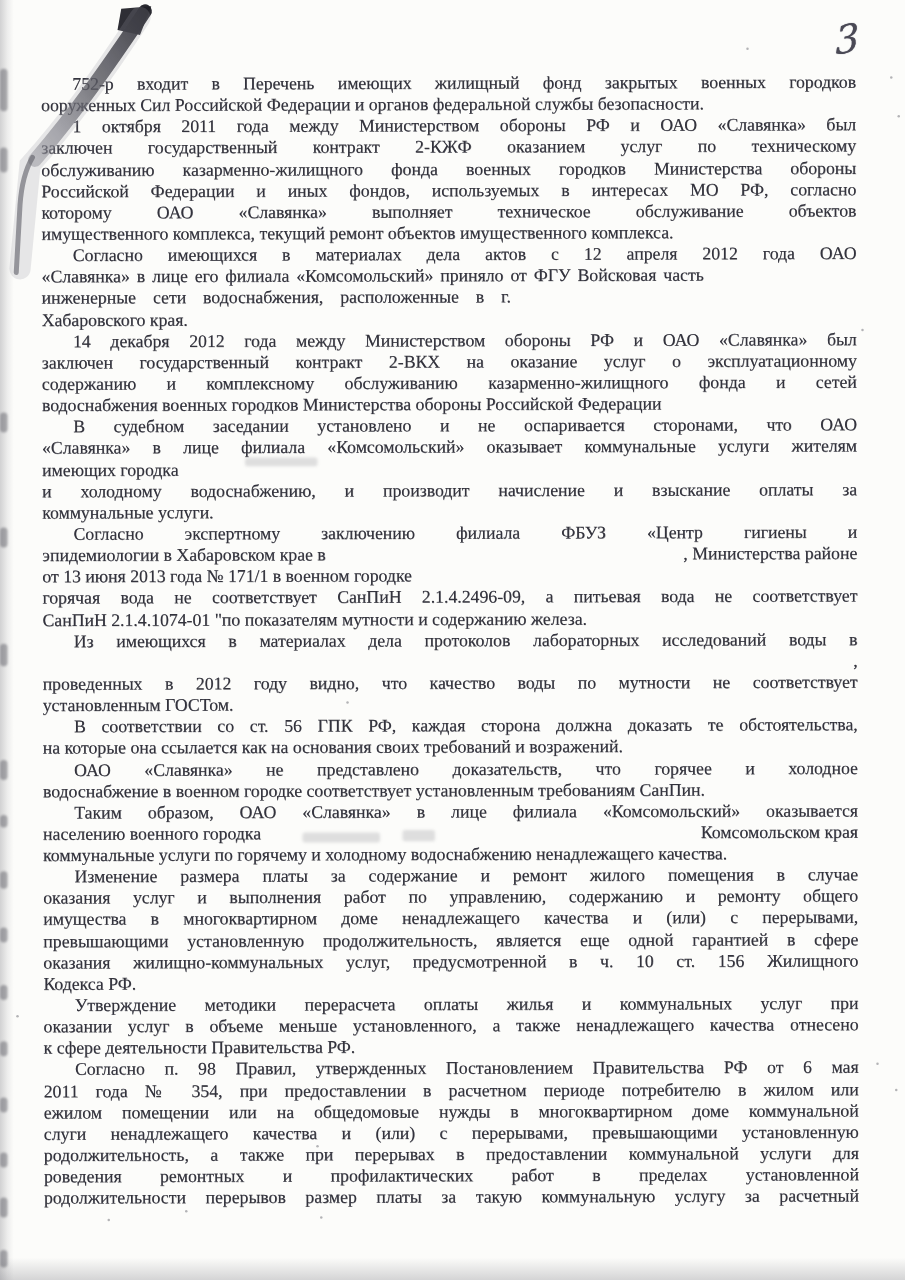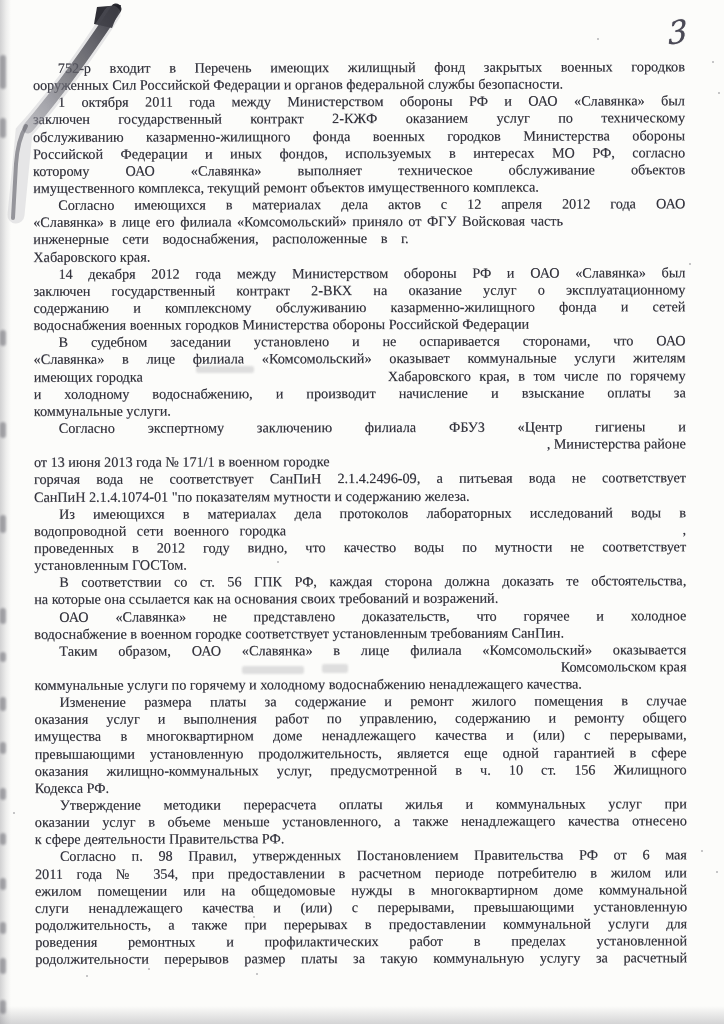--- a/index.html
+++ b/index.html
@@ -65,44 +65,44 @@
       <div class="line" style="word-spacing: 10px;">инженерные сети водоснабжения, расположенные в г.</div>
       <div class="line">Хабаровского края.</div>
       <div class="line j ind">14 декабря 2012 года между Министерством обороны РФ и ОАО «Славянка» был</div>
       <div class="line j">заключен государственный контракт 2-ВКХ на оказание услуг о эксплуатационному</div>
       <div class="line j">содержанию и комплексному обслуживанию казарменно-жилищного фонда и сетей</div>
       <div class="line">водоснабжения военных городков Министерства обороны Российской Федерации</div>
       <div class="line j ind">В судебном заседании установлено и не оспаривается сторонами, что ОАО</div>
       <div class="line j">«Славянка» в лице филиала «Комсомольский» оказывает коммунальные услуги жителям</div>
       <div class="line split">
         <span>имеющих городка</span>
-        <span class="rt" style="word-spacing: 5px;">Хабаровского края, в том числе по горячему</span>
       </div>
       <div class="line j">и холодному водоснабжению, и производит начисление и взыскание оплаты за</div>
       <div class="line">коммунальные услуги.</div>
       <div class="line j ind">Согласно экспертному заключению филиала ФБУЗ «Центр гигиены и</div>
       <div class="line split">
+        <span>эпидемиологии в Хабаровском крае в</span>
         <span class="rt">, Министерства районе</span>
       </div>
       <div class="line">от 13 июня 2013 года № 171/1 в военном городке</div>
       <div class="line j">горячая вода не соответствует СанПиН 2.1.4.2496-09, а питьевая вода не соответствует</div>
       <div class="line">СанПиН 2.1.4.1074-01 "по показателям мутности и содержанию железа.</div>
       <div class="line j ind">Из имеющихся в материалах дела протоколов лабораторных исследований воды в</div>
       <div class="line split">
-        <span style="word-spacing: 7px;">водопроводной сети военного городка</span>
         <span class="rt">,</span>
       </div>
       <div class="line j">проведенных в 2012 году видно, что качество воды по мутности не соответствует</div>
       <div class="line">установленным ГОСТом.</div>
       <div class="line j ind">В соответствии со ст. 56 ГПК РФ, каждая сторона должна доказать те обстоятельства,</div>
       <div class="line">на которые она ссылается как на основания своих требований и возражений.</div>
       <div class="line j ind">ОАО «Славянка» не представлено доказательств, что горячее и холодное</div>
       <div class="line">водоснабжение в военном городке соответствует установленным требованиям СанПин.</div>
       <div class="line j ind">Таким образом, ОАО «Славянка» в лице филиала «Комсомольский» оказывается</div>
       <div class="line split">
+        <span>населению военного городка</span>
         <span class="rt">Комсомольском края</span>
       </div>
       <div class="line">коммунальные услуги по горячему и холодному водоснабжению ненадлежащего качества.</div>
       <div class="line j ind">Изменение размера платы за содержание и ремонт жилого помещения в случае</div>
       <div class="line j">оказания услуг и выполнения работ по управлению, содержанию и ремонту общего</div>
       <div class="line j">имущества в многоквартирном доме ненадлежащего качества и (или) с перерывами,</div>
       <div class="line j">превышающими установленную продолжительность, является еще одной гарантией в сфере</div>
       <div class="line j">оказания жилищно-коммунальных услуг, предусмотренной в ч. 10 ст. 156 Жилищного</div>
       <div class="line">Кодекса РФ.</div>
       <div class="line j ind">Утверждение методики перерасчета оплаты жилья и коммунальных услуг при</div>

